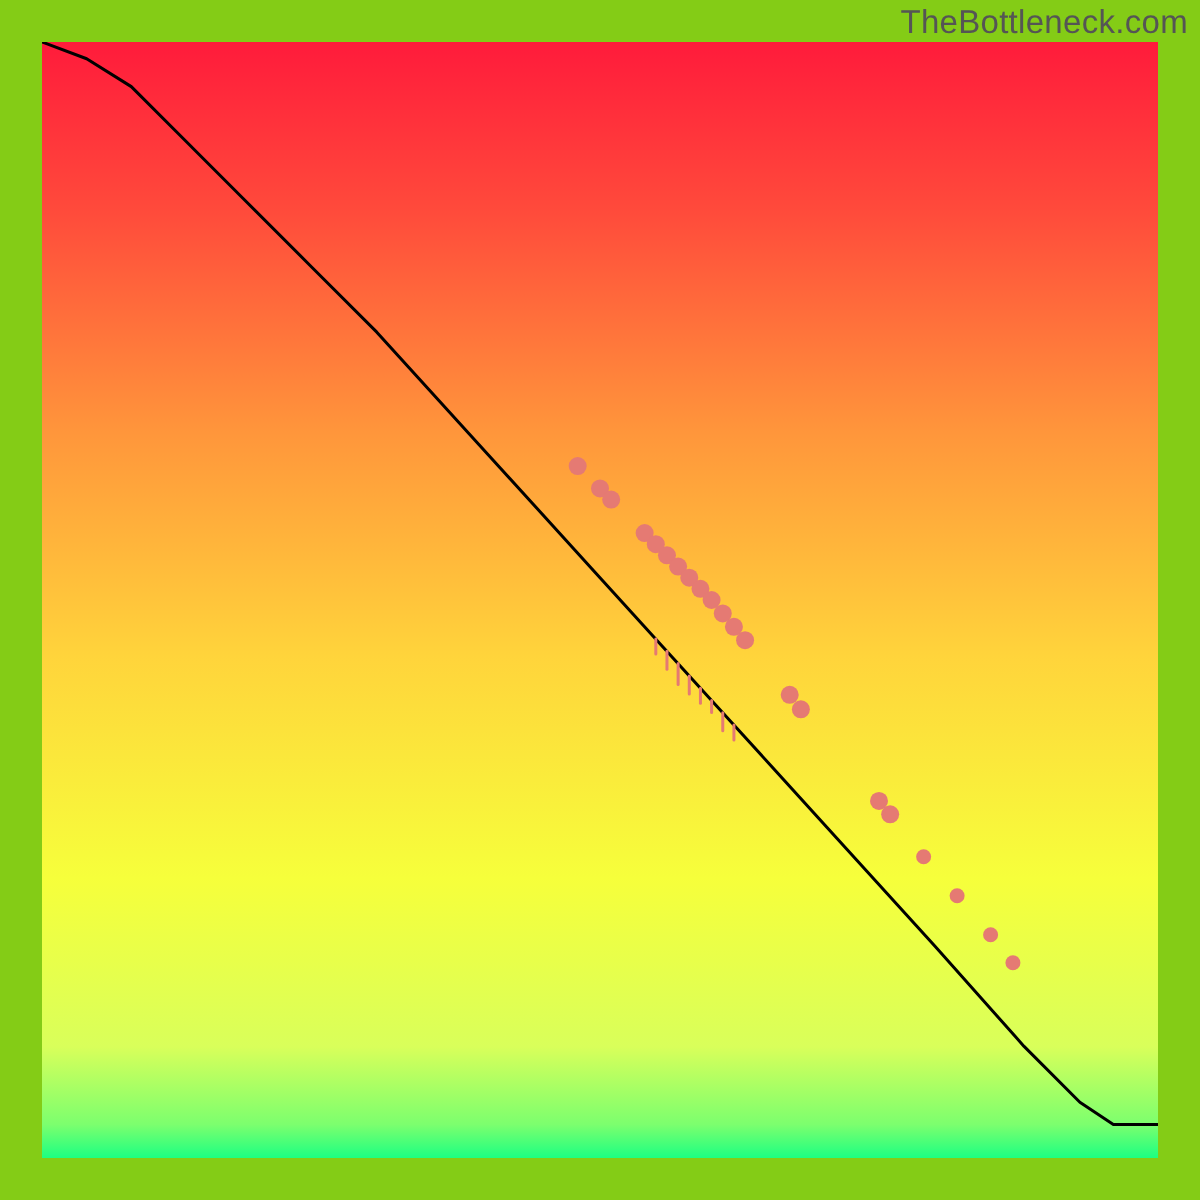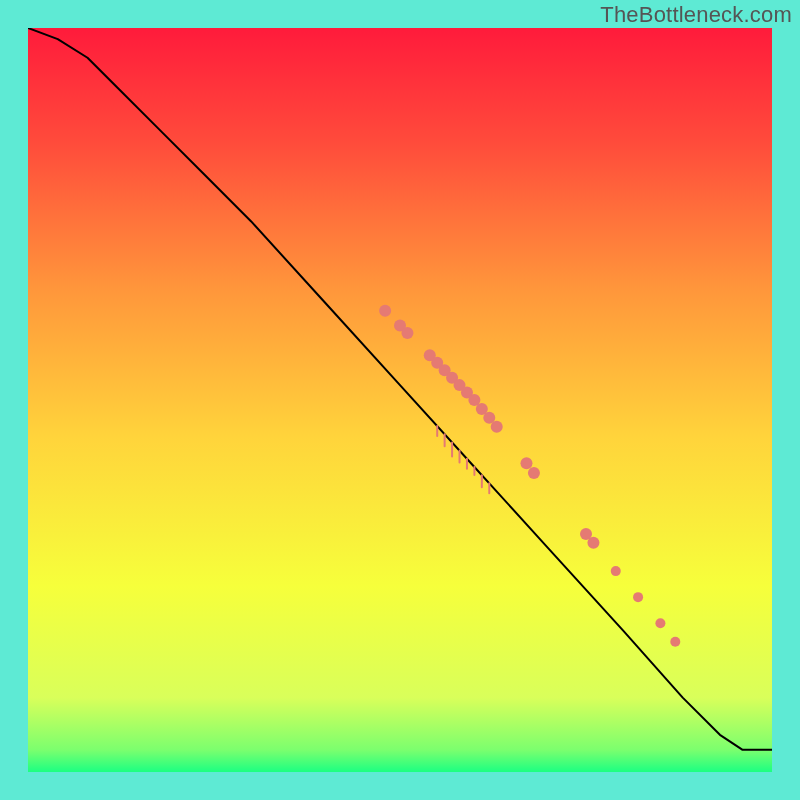--- a/index.html
+++ b/index.html
@@ -8,21 +8,21 @@
     width: 800px;
     height: 800px;
     overflow: hidden;
     background: #000;
     font-family: Arial, Helvetica, sans-serif;
   }
   .frame {
     position: relative;
     width: 800px;
     height: 800px;
-    background: #5eead4;
+    background: #84cc16;
   }
   .watermark {
     position: absolute;
     top: 2px;
     right: 8px;
     color: #555;
     font-size: 22px;
     font-weight: normal;
     letter-spacing: 0.2px;
     z-index: 10;

